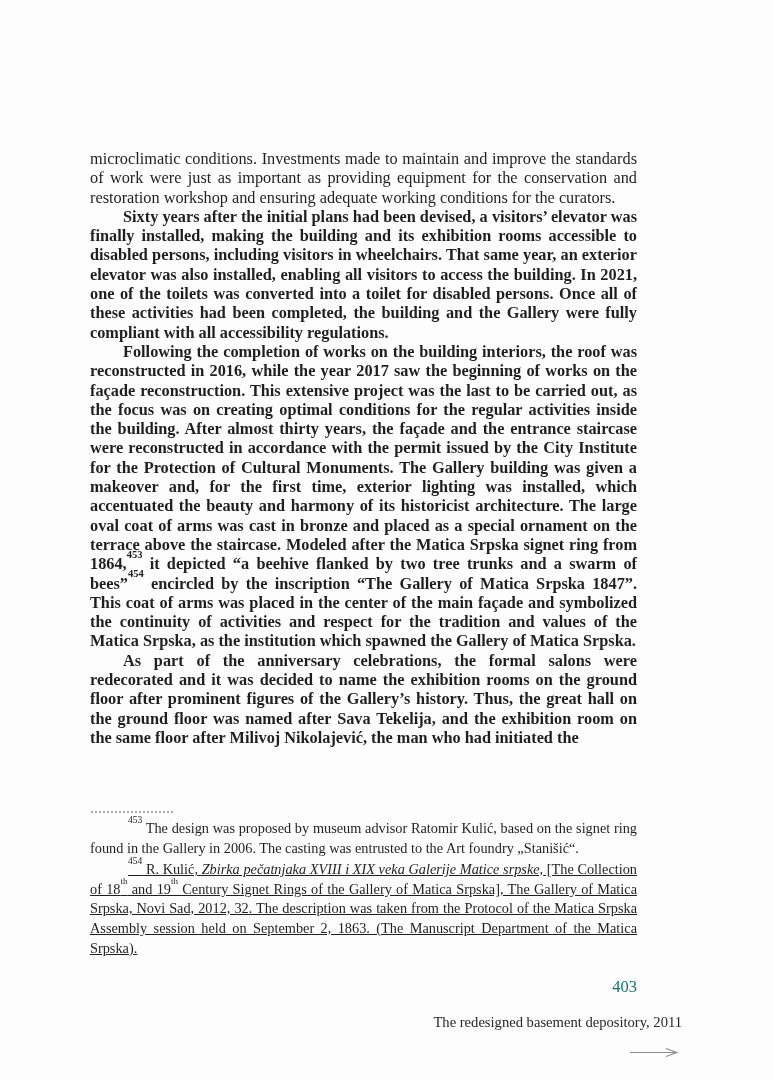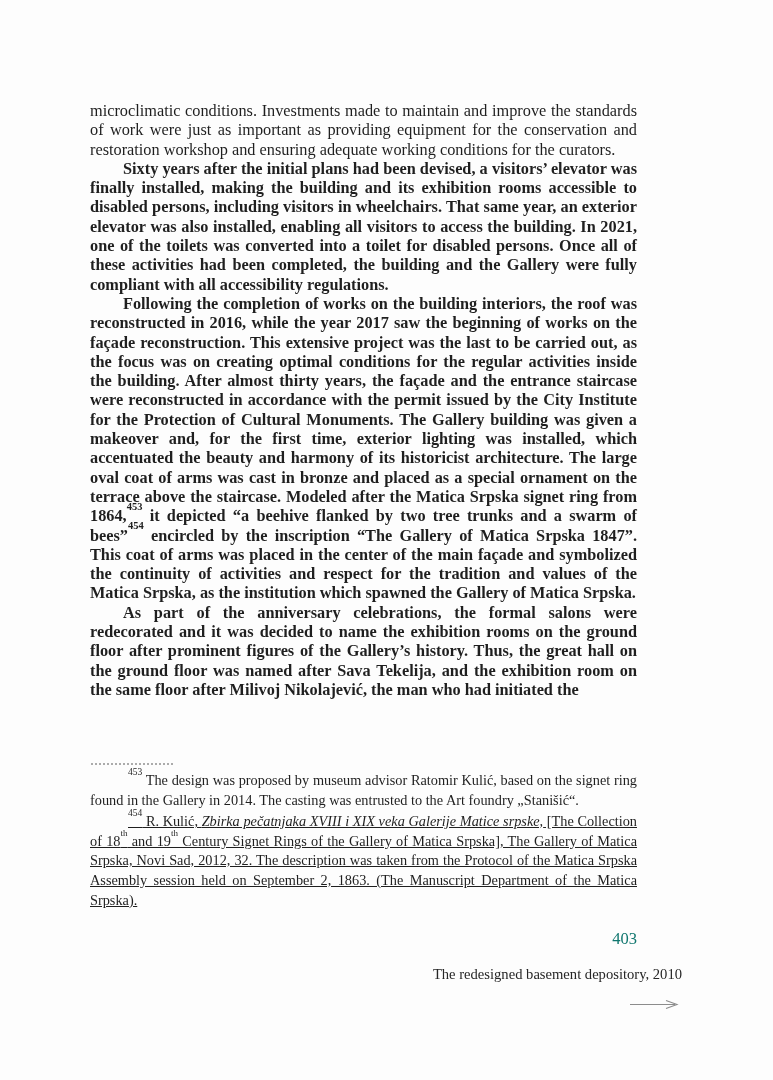--- a/index.html
+++ b/index.html
@@ -5,21 +5,21 @@
   html, body { margin: 0; padding: 0; }
   body {
     width: 773px; height: 1080px;
     background: #fdfdfd;
     font-family: "Liberation Serif", "DejaVu Serif", serif;
     color: #1f1f1f;
     overflow: hidden;
   }
   .page {
     position: relative;
-    width: 773px; height: 766px;
+    width: 773px; height: 766px; margin-top: 48px;
   }
   .body-text {
     position: absolute;
     left: 90px; top: 101px;
     width: 547px;
     font-size: 16.3px;
     line-height: 19.3px;
     text-align: justify;
     hyphens: auto;
     -webkit-hyphens: auto;
@@ -92,27 +92,27 @@
   <div class="body-text">
     <p><span>microclimatic conditions. Investments made to maintain and improve the standards of work were just as important as providing equipment for the conservation and restoration workshop and ensuring adequate working conditions for the curators.</span></p>
     <p class="indent"><span>Sixty years after the initial plans had been devised, a visitors’ elevator was finally installed, making the building and its exhibition rooms accessible to disabled persons, including visitors in wheelchairs. That same year, an exterior elevator was also installed, enabling all visitors to access the building. In 2021, one of the toilets was converted into a toilet for disabled persons. Once all of these activities had been completed, the building and the Gallery were fully compliant with all accessibility regulations.</span></p>
     <p class="indent"><span>Following the completion of works on the building interiors, the roof was reconstructed in 2016, while the year 2017 saw the beginning of works on the façade reconstruction. This extensive project was the last to be carried out, as the focus was on creating optimal conditions for the regular activities inside the building. After almost thirty years, the façade and the entrance staircase were reconstructed in accordance with the permit issued by the City Institute for the Protection of Cultural Monuments. The Gallery building was given a makeover and, for the first time, exterior lighting was installed, which accentuated the beauty and harmony of its historicist architecture. The large oval coat of arms was cast in bronze and placed as a special ornament on the terrace above the staircase. Modeled after the Matica Srpska signet ring from 1864,</span><sup class="fnref">453</sup><span> it depicted “a beehive flanked by two tree trunks and a swarm of bees”</span><sup class="fnref">454</sup><span> encircled by the inscription “The Gallery of Matica Srpska 1847”. This coat of arms was placed in the center of the main façade and symbolized the continuity of activities and respect for the tradition and values of the Matica Srpska, as the institution which spawned the Gallery of Matica Srpska.</span></p>
     <p class="indent"><span>As part of the anniversary celebrations, the formal salons were redecorated and it was decided to name the exhibition rooms on the ground floor after prominent figures of the Gallery’s history. Thus, the great hall on the ground floor was named after Sava Tekelija, and the exhibition room on the same floor after Milivoj Nikolajević, the man who had initiated the</span></p>
   </div>
 
   <div class="fn-sep"></div>
 
   <div class="footnotes">
-    <p><sup class="fnmark">453</sup><span> The design was proposed by museum advisor Ratomir Kulić, based on the signet ring found in the Gallery in 2014. The casting was entrusted to the Art foundry „Stanišić“.</span></p>
+    <p><sup class="fnmark">453</sup><span> The design was proposed by museum advisor Ratomir Kulić, based on the signet ring found in the Gallery in 2006. The casting was entrusted to the Art foundry „Stanišić“.</span></p>
     <p><sup class="fnmark">454</sup><span> R. Kulić, </span><em>Zbirka pečatnjaka XVIII i XIX veka Galerije Matice srpske,</em><span> [The Collection of 18</span><sup class="ord">th</sup><span> and 19</span><sup class="ord">th</sup><span> Century Signet Rings of the Gallery of Matica Srpska], The Gallery of Matica Srpska, Novi Sad, 2012, 32. The description was taken from the Protocol of the Matica Srpska Assembly session held on September 2, 1863. (The Manuscript Department of the Matica Srpska).</span></p>
   </div>
 
   <div class="page-number">403</div>
 
-  <div class="photo-caption">The redesigned basement depository, 2010</div>
+  <div class="photo-caption">The redesigned basement depository, 2011</div>
 
   <div class="next-arrow">
     <svg width="50" height="12" viewBox="0 0 50 12" aria-hidden="true">
       <path d="M1 6.5 H46" stroke="#8c8c8c" stroke-width="1.1" fill="none"></path>
       <path d="M37 2.5 L48 6.5 L37 10.5" stroke="#8c8c8c" stroke-width="1.1" fill="none" stroke-linejoin="miter"></path>
     </svg>
   </div>
 
 </div>
 

